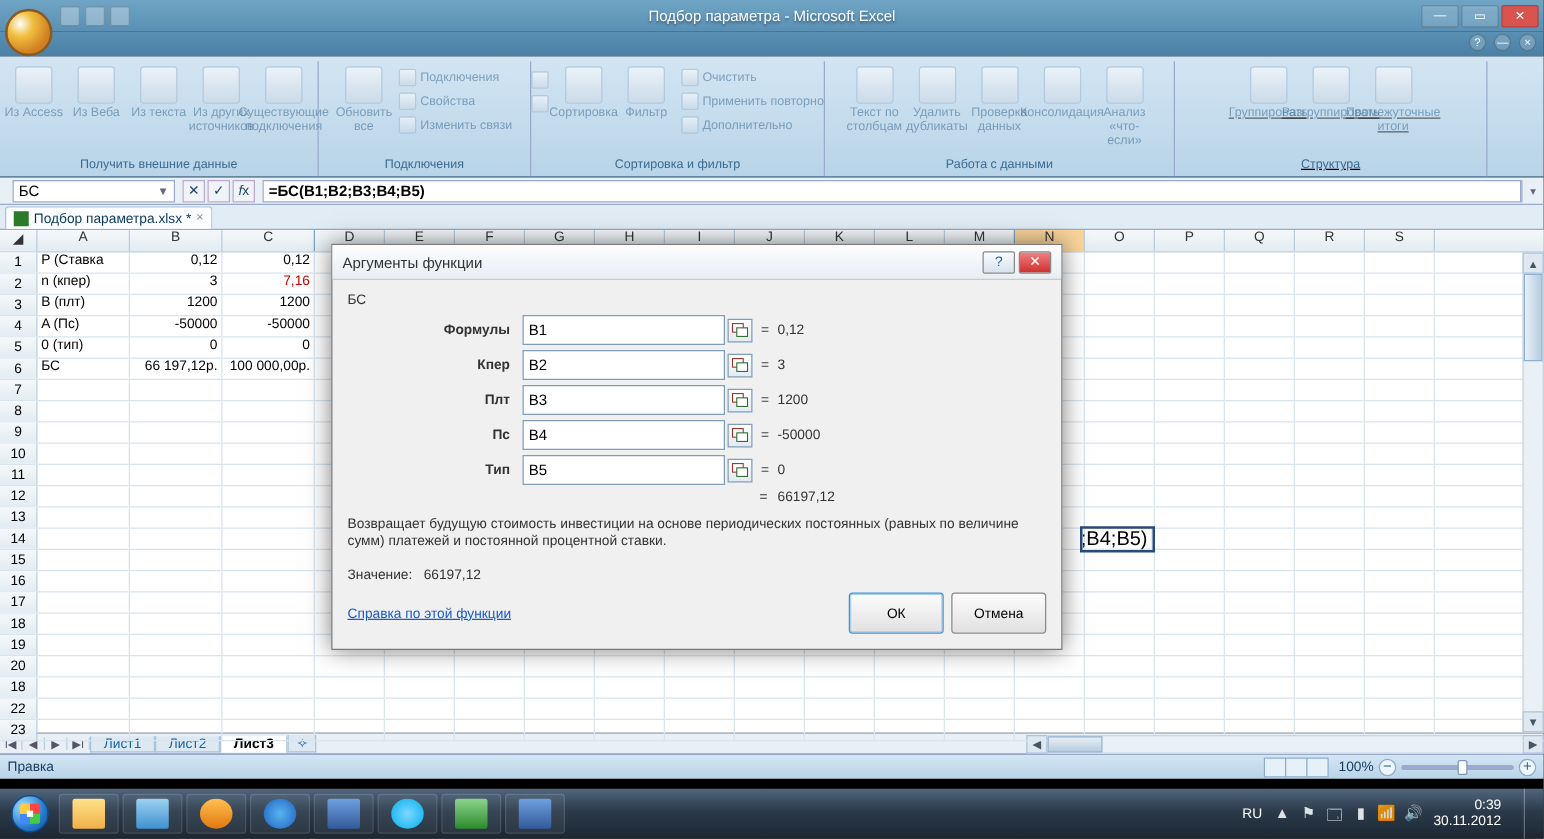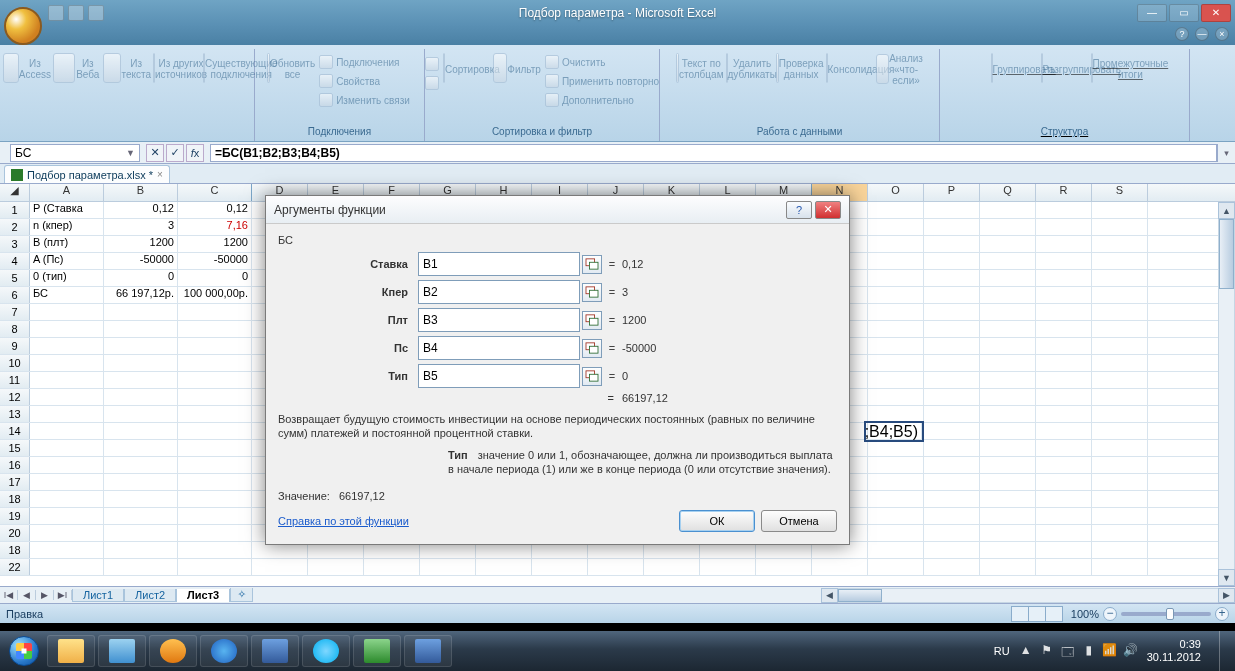--- a/index.html
+++ b/index.html
@@ -23,21 +23,21 @@
 .rtab { padding: 2px 10px; font-size: 11px; color: #0b3a5a; cursor: pointer; }
 .rtab.active { background: #b8d4e8; border-radius: 3px 3px 0 0; }
 .tabs-right { position: absolute; right: 6px; top: 2px; display: flex; gap: 6px; }
 .tabs-right span { width: 14px; height: 14px; background: rgba(255,255,255,.2); border: 1px solid rgba(0,0,0,.25); border-radius: 7px; font-size: 9px; color: #fff; display: flex; align-items: center; justify-content: center; }
 
 
 .ribbon { height: 97px; background: linear-gradient(#d3e5f3, #b8d4e8); display: flex; border-bottom: 1px solid #7aa3c2; padding-top: 4px; }
 .rgroup { border-right: 1px solid #9ac; display: flex; flex-direction: column; align-items: center; justify-content: space-between; padding: 2px 4px 0; min-width: 40px; position: relative; }
 .rgroup .cap { font-size: 10px; color: #3a6a90; text-align: center; height: 16px; line-height: 14px; white-space: nowrap; padding: 0 2px; width: 100%; }
 .rgroup .body { flex: 1; display: flex; align-items: flex-start; gap: 2px; }
-.rbtn-large { display: flex; flex-direction: row; align-items: center; width: 48px; font-size: 10px; color: #3a6a90; text-align: center; line-height: 11px; cursor: pointer; opacity: .55; padding-top: 2px; }
+.rbtn-large { display: flex; flex-direction: column; align-items: center; width: 48px; font-size: 10px; color: #3a6a90; text-align: center; line-height: 11px; cursor: pointer; opacity: .55; padding-top: 2px; }
 .rbtn-large .ri { width: 30px; height: 30px; background: linear-gradient(#fff, #ccd8e4); border: 1px solid #a0b8d0; border-radius: 3px; margin-bottom: 2px; }
 .rbtn-sm { display: flex; align-items: center; gap: 3px; font-size: 10px; color: #3a6a90; cursor: pointer; opacity: .55; height: 18px; padding: 0 2px; white-space: nowrap; }
 .rbtn-sm .ris { width: 14px; height: 14px; background: linear-gradient(#fff, #ccd8e4); border: 1px solid #a0b8d0; border-radius: 2px; flex-shrink: 0; }
 .rcol { display: flex; flex-direction: column; gap: 1px; padding-top: 2px; }
 
 
 .fbar { height: 22px; background: #e8f0f6; display: flex; align-items: center; border-bottom: 1px solid #9ac; font-size: 12px; }
 .namebox { width: 130px; border: 1px solid #9ac; background: #fff; height: 18px; margin-left: 10px; padding: 0 4px; display: flex; align-items: center; justify-content: space-between; }
 .namebox span:last-child { color: #667; font-size: 9px; }
 .fbbtns { display: flex; gap: 2px; margin: 0 6px; }
@@ -127,21 +127,21 @@
 .argrow .val { color: #333; }
 .result-line { display: flex; margin-top: 4px; }
 .result-line .eq { width: 344px; text-align: right; padding-right: 8px; }
 .desc { margin-top: 8px; line-height: 14px; }
 .argdesc { margin-top: 8px; padding-left: 170px; line-height: 14px; }
 .argdesc .an { font-weight: bold; margin-right: 10px; }
 .dlg-foot { display: flex; align-items: center; margin-top: 14px; }
 .dlg-foot .reslbl { margin-right: 6px; }
 .dlg-foot .link { color: #1a5bcc; text-decoration: underline; cursor: pointer; }
 .dlg-foot .spacer { flex: 1; }
-.dlg-foot button { width: 76px; height: 22px; margin-left: 6px; background: linear-gradient(#fdfdfd, #e0e0e0); border: 1px solid #8a8a8a; border-radius: 3px; font-size: 11px; cursor: pointer; }
+.dlg-foot button { width: 76px; height: 33px; margin-left: 6px; background: linear-gradient(#fdfdfd, #e0e0e0); border: 1px solid #8a8a8a; border-radius: 3px; font-size: 11px; cursor: pointer; }
 .dlg-foot button.primary { border: 1px solid #4a90d0; box-shadow: inset 0 0 0 1px #a6d0f0; }
 </style>
 </head>
 <body>
 
 <div class="titlebar">
   <div class="title">Подбор параметра - Microsoft Excel</div>
   <div class="winbtns">
     <div class="winbtn">—</div>
     <div class="winbtn">▭</div>
@@ -180,20 +180,21 @@
         </div>
         <div class="rbtn-large">
           <div class="ri"></div>
           <span>Из других источников</span>
         </div>
         <div class="rbtn-large">
           <div class="ri"></div>
           <span>Существующие подключения</span>
         </div>
       </div>
+      <div class="cap">Получить внешние данные</div>
     </div>
     <div class="rgroup" style="width:170px;">
       <div class="body">
         <div class="rbtn-large">
           <div class="ri"></div>
           <span>Обновить все</span>
         </div>
         <div class="rcol">
           <div class="rbtn-sm">
             <div class="ris"></div>
@@ -815,20 +816,42 @@
         <div class="gc"></div>
         <div class="gc"></div>
         <div class="gc"></div>
         <div class="gc"></div>
         <div class="gc"></div>
         <div class="gc"></div>
         <div class="gc"></div>
         <div class="gc"></div>
         <div class="gc"></div>
       </div>
+      <div class="grow">
+        <div class="rh">23</div>
+        <div class="gc wide"></div>
+        <div class="gc wide"></div>
+        <div class="gc wide"></div>
+        <div class="gc"></div>
+        <div class="gc"></div>
+        <div class="gc"></div>
+        <div class="gc"></div>
+        <div class="gc"></div>
+        <div class="gc"></div>
+        <div class="gc"></div>
+        <div class="gc"></div>
+        <div class="gc"></div>
+        <div class="gc"></div>
+        <div class="gc"></div>
+        <div class="gc"></div>
+        <div class="gc"></div>
+        <div class="gc"></div>
+        <div class="gc"></div>
+        <div class="gc"></div>
+      </div>
     </div>
   <div class="gc fcell" style="left:866px; top:239px; width:56px; outline:2px solid #284b7e; height:17px; justify-content:flex-end; padding-right:3px;">
     <span>;B4;B5)</span>
   </div>
   <div class="vscroll">
     <div class="arr">▲</div>
     <div class="track">
         <div class="thumb"></div>
       </div>
     <div class="arr down">▼</div>
@@ -926,21 +949,21 @@
     <span class="t">Аргументы функции</span>
     <div class="dbtns">
       <div class="db">?</div>
       <div class="db close">✕</div>
     </div>
   </div>
   <div class="dlg-body">
     <div class="fn">БС</div>
     <div id="dlg-args">
         <div class="argrow">
-    <div class="lbl">Ставка</div>
+    <div class="lbl">Формулы</div>
     <input class="inp" value="B1" style="">
     <div class="refbtn">
             <svg viewBox="0 0 16 14">
               <rect x="1" y="1" width="10" height="8" fill="#fff" stroke="#a03020"></rect>
               <rect x="5" y="5" width="10" height="8" fill="#fff" stroke="#2a6a30"></rect>
             </svg>
           </div>
     <div class="eq">=</div>
     <div class="val">0,12</div>
   </div>
@@ -991,23 +1014,20 @@
           </div>
     <div class="eq">=</div>
     <div class="val">0</div>
   </div>
       </div>
     <div class="result-line">
       <span class="eq">=</span>
       <span>66197,12</span>
     </div>
     <div class="desc">Возвращает будущую стоимость инвестиции на основе периодических постоянных (равных по величине сумм) платежей и постоянной процентной ставки.</div>
-    <div class="argdesc">
-      <span class="an">Тип</span><span>значение 0 или 1, обозначающее, должна ли производиться выплата в начале периода (1) или же в конце периода (0 или отсутствие значения).</span>
-    </div>
     <div class="dlg-foot">
       <div>
         <span class="reslbl">Значение:</span>
         <span>66197,12</span>
       </div>
       <span class="spacer"></span>
     </div>
     <div class="dlg-foot" style="margin-top:8px;">
       <span class="link">Справка по этой функции</span>
       <span class="spacer"></span>

